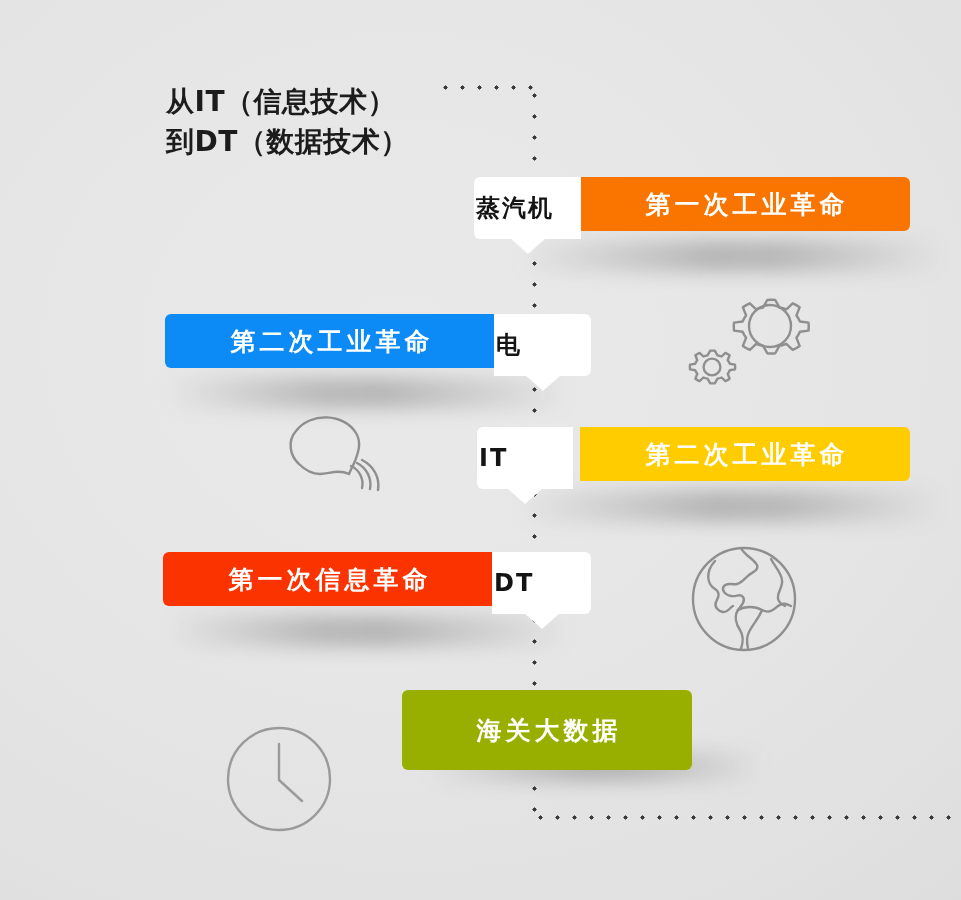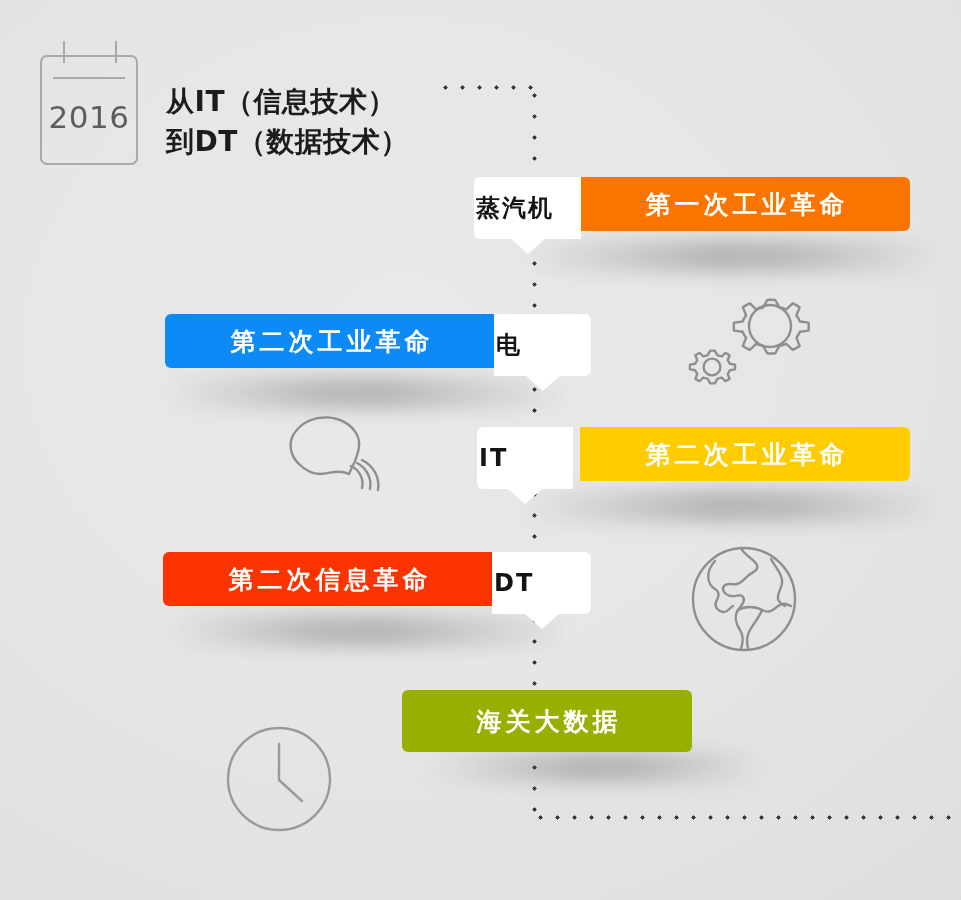--- a/index.html
+++ b/index.html
@@ -174,21 +174,21 @@
 
   
   #row-green {
     position: absolute;
     z-index: 4;
   }
   #green-bar {
     position: absolute;
     left: 0; top: 0;
     width: 290px;
-    height: 62px;
+    height: 80px;
     border-radius: 6px;
     display: flex;
     align-items: center;
     justify-content: center;
     text-align: center;
   }
   #green-bar .bar-label {
     color: #ffffff;
     font-size: 25px;
     font-weight: bold;
@@ -199,26 +199,20 @@
 </style>
 </head>
 <body>
 
 <div id="canvas">
 
   <div class="dot-h" style="left:437px; top:85px; width:100px;"></div>
   <div class="dot-v" style="left:532px; top:85px; height:735px;"></div>
   <div class="dot-h" style="left:532px; top:815px; width:429px;"></div>
 
-  <div id="calendar">
-    <div class="ring r1"></div>
-    <div class="ring r2"></div>
-    <div class="cal-rule"></div>
-    <div id="cal-year">2016</div>
-  </div>
 
   <div id="headline">
     <div>从IT（信息技术）</div>
     <div>到DT（数据技术）</div>
   </div>
 
   <svg class="deco" style="left:676px; top:295px;" width="150" height="110" viewBox="0 0 150 110">
     <g fill="none" stroke="#8f8f8f" stroke-width="2.4" stroke-linejoin="round">
       <path d="M76.5 32.0 l8.4-1.2 a28 28 0 0 1 3.4-5.9 l-3.1-7.9 a34 34 0 0 1 6.8-3.9 l6.2 5.9
                a28 28 0 0 1 6.7-1.8 l4.2-7.4 a34 34 0 0 1 7.8 0 l4.2 7.4 a28 28 0 0 1 6.7 1.8
@@ -306,21 +300,21 @@
     </div>
     <div class="tab rnd-l" style="left:477px; width:96px;">
       <span class="tab-label">IT</span>
       <span class="nub"></span>
     </div>
   </div>
 
   <div class="shadow left-sweep" style="left:168px; top:615px; width:400px; height:32px;"></div>
   <div class="row" style="left:0; top:552px;">
     <div class="bar rnd-l" style="left:163px; width:330px; background:#fa3300;">
-      <span class="bar-label">第二次信息革命</span>
+      <span class="bar-label">第一次信息革命</span>
     </div>
     <div class="tab rnd-r" style="left:492px; width:99px;">
       <span class="tab-label">DT</span>
       <span class="nub"></span>
     </div>
   </div>
 
   <div class="shadow right-sweep" style="left:430px; top:752px; width:330px; height:30px;"></div>
   <div id="row-green" style="left:402px; top:690px; width:290px; height:62px;">
     <div id="green-bar" style="background:#99af00;">

